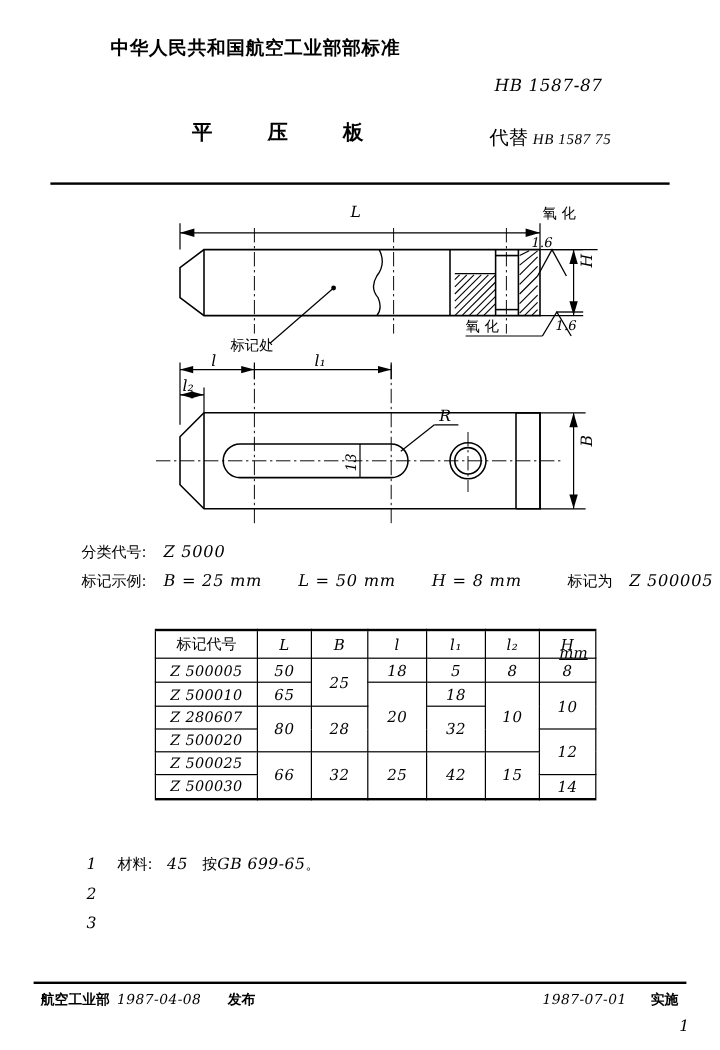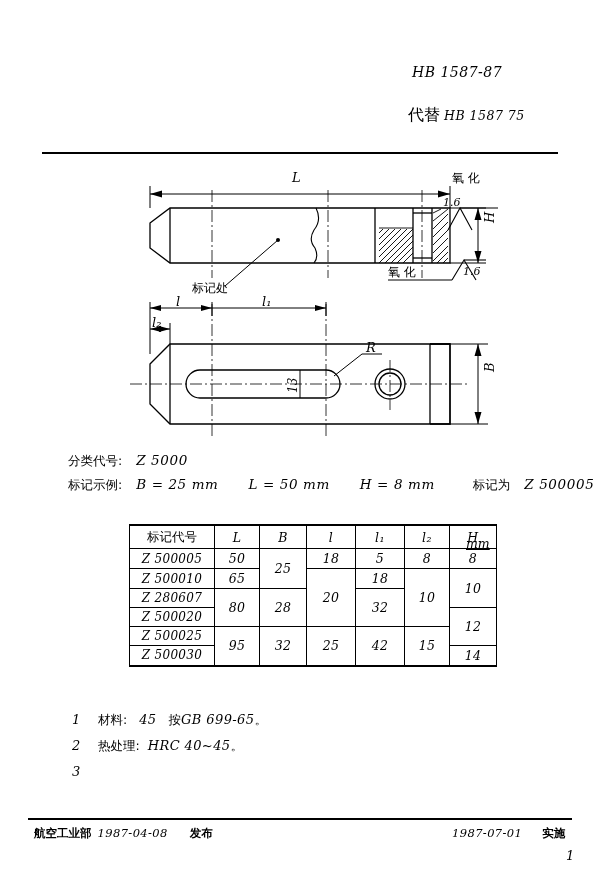--- a/index.html
+++ b/index.html
@@ -60,20 +60,21 @@
   }
   .hdr-replaces .rep-lbl {
     font-size: 16px;
     font-family: "DejaVu Sans", "Liberation Sans", sans-serif;
     font-style: normal;
   }
   .hdr-replaces .rep-val {
     font-style: italic;
     letter-spacing: 0.5px;
     margin-left: 4px;
+    font-family: Liberation Serif, serif;
   }
 
   .rule-top {
     position: absolute;
     left: 42px;
     top: 152px;
     width: 516px;
     height: 2px;
     background: #000;
   }
@@ -242,21 +243,23 @@
     font-family: "DejaVu Sans", "Liberation Sans", sans-serif;
     font-style: normal;
     font-size: 12px;
   }
 </style>
 </head>
 <body>
 
 <div class="page">
 
+  <div class="hdr-org">中华人民共和国航空工业部部标准</div>
   <div class="hdr-std-no">HB 1587-87</div>
+  <div class="hdr-title">平 压 板</div>
   <div class="hdr-replaces">
     <span class="rep-lbl">代替</span><span class="rep-val">HB 1587  75</span>
   </div>
   <div class="rule-top"></div>
 
   <div class="dwg" style="left:130px; top:168px;">
     <svg width="380" height="132" viewBox="0 0 380 132">
       <g fill="none" stroke="#000" stroke-width="1.3">
 
         <path d="M 20 55 L 40 40 L 320 40 L 320 95 L 40 95 L 20 80 Z"></path>
@@ -476,21 +479,21 @@
           <td rowspan="2">32</td>
         </tr>
 
         <tr>
           <td class="code-col">Z 500020</td>
           <td rowspan="2">12</td>
         </tr>
 
         <tr>
           <td class="code-col">Z 500025</td>
-          <td rowspan="2">95</td>
+          <td rowspan="2">66</td>
           <td class="thick-r" rowspan="2">32</td>
           <td rowspan="2">25</td>
           <td rowspan="2">42</td>
           <td class="thick-r" rowspan="2">15</td>
         </tr>
 
         <tr>
           <td class="code-col">Z 500030</td>
           <td>14</td>
         </tr>
@@ -502,24 +505,20 @@
     <div class="note-row">
       <span class="note-num">1</span>
       <span class="note-txt">
         <span>材料:</span>
         <span class="mono" style="margin:0 8px;">45</span>
         <span>按</span><span class="mono">GB 699-65</span><span>。</span>
       </span>
     </div>
     <div class="note-row">
       <span class="note-num">2</span>
-      <span class="note-txt">
-        <span>热处理:</span>
-        <span class="mono" style="margin-left:4px;">HRC 40~45</span><span>。</span>
-      </span>
     </div>
     <div class="note-row">
       <span class="note-num">3</span>
     </div>
   </div>
 
   <div class="rule-bot"></div>
   <div class="ftr ftr-left">
     <span class="cn">航空工业部</span><span class="dt">1987-04-08</span><span class="cn" style="margin-left:16px;">发布</span>
   </div>

